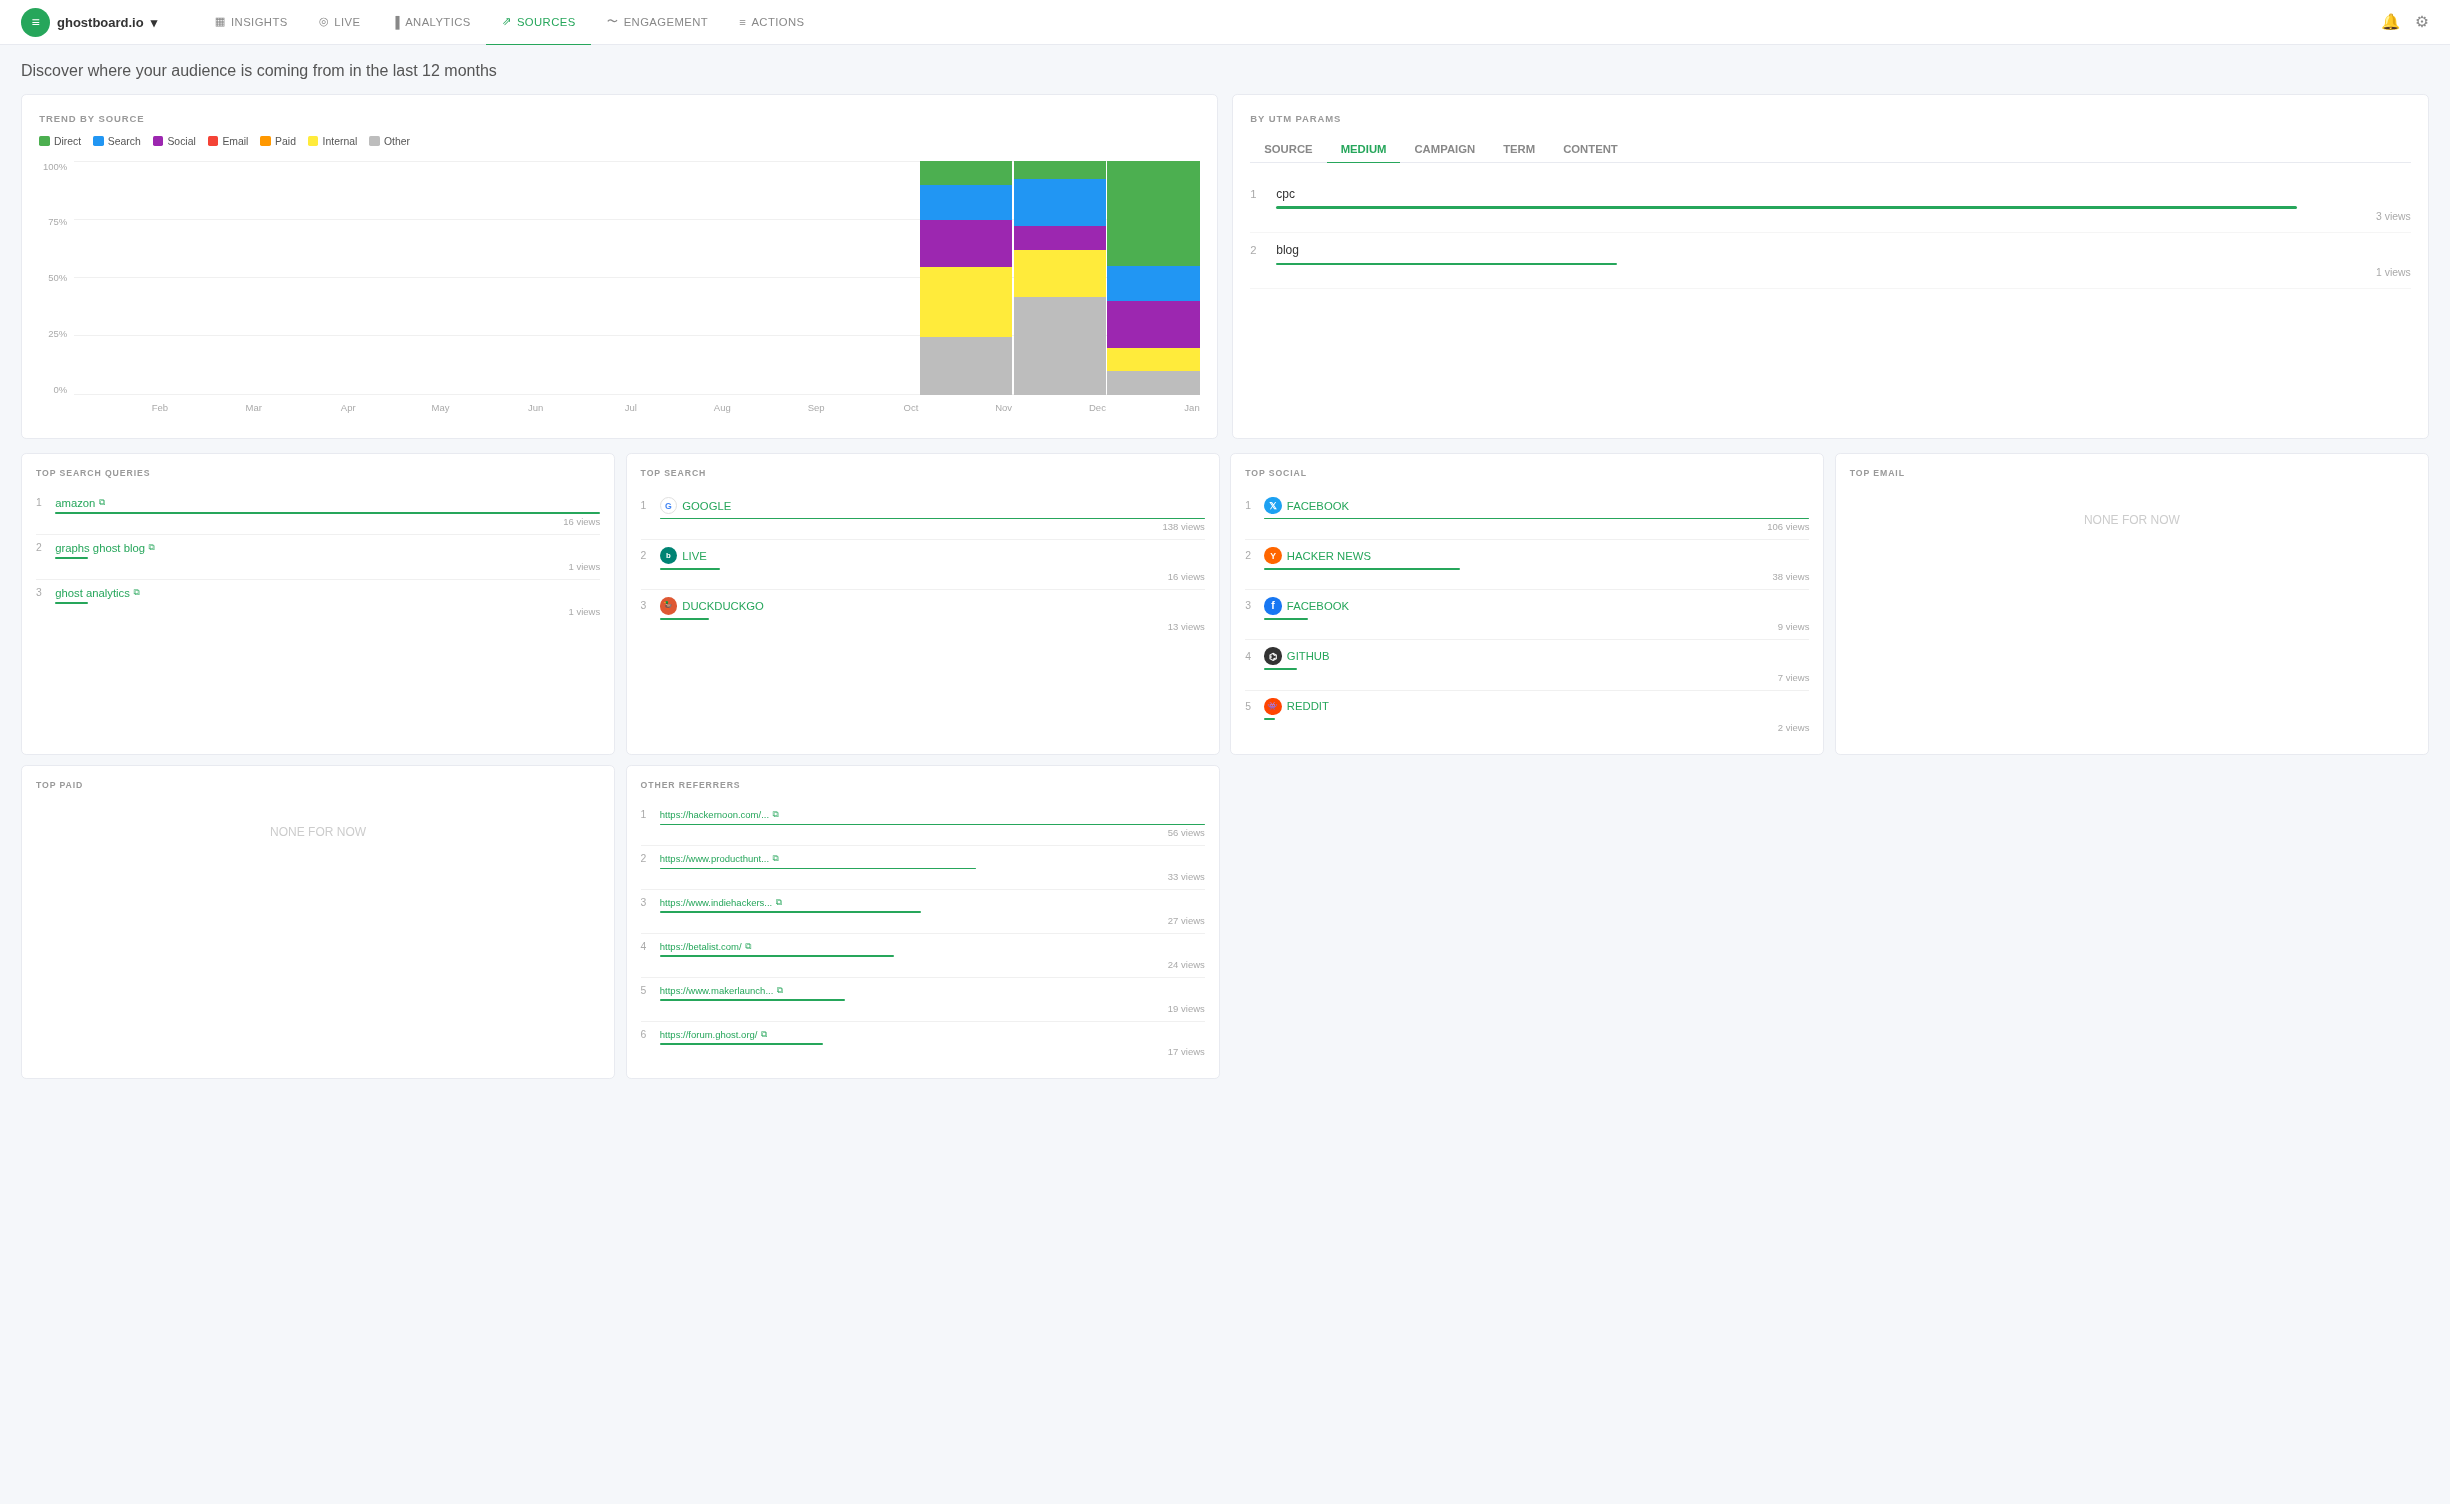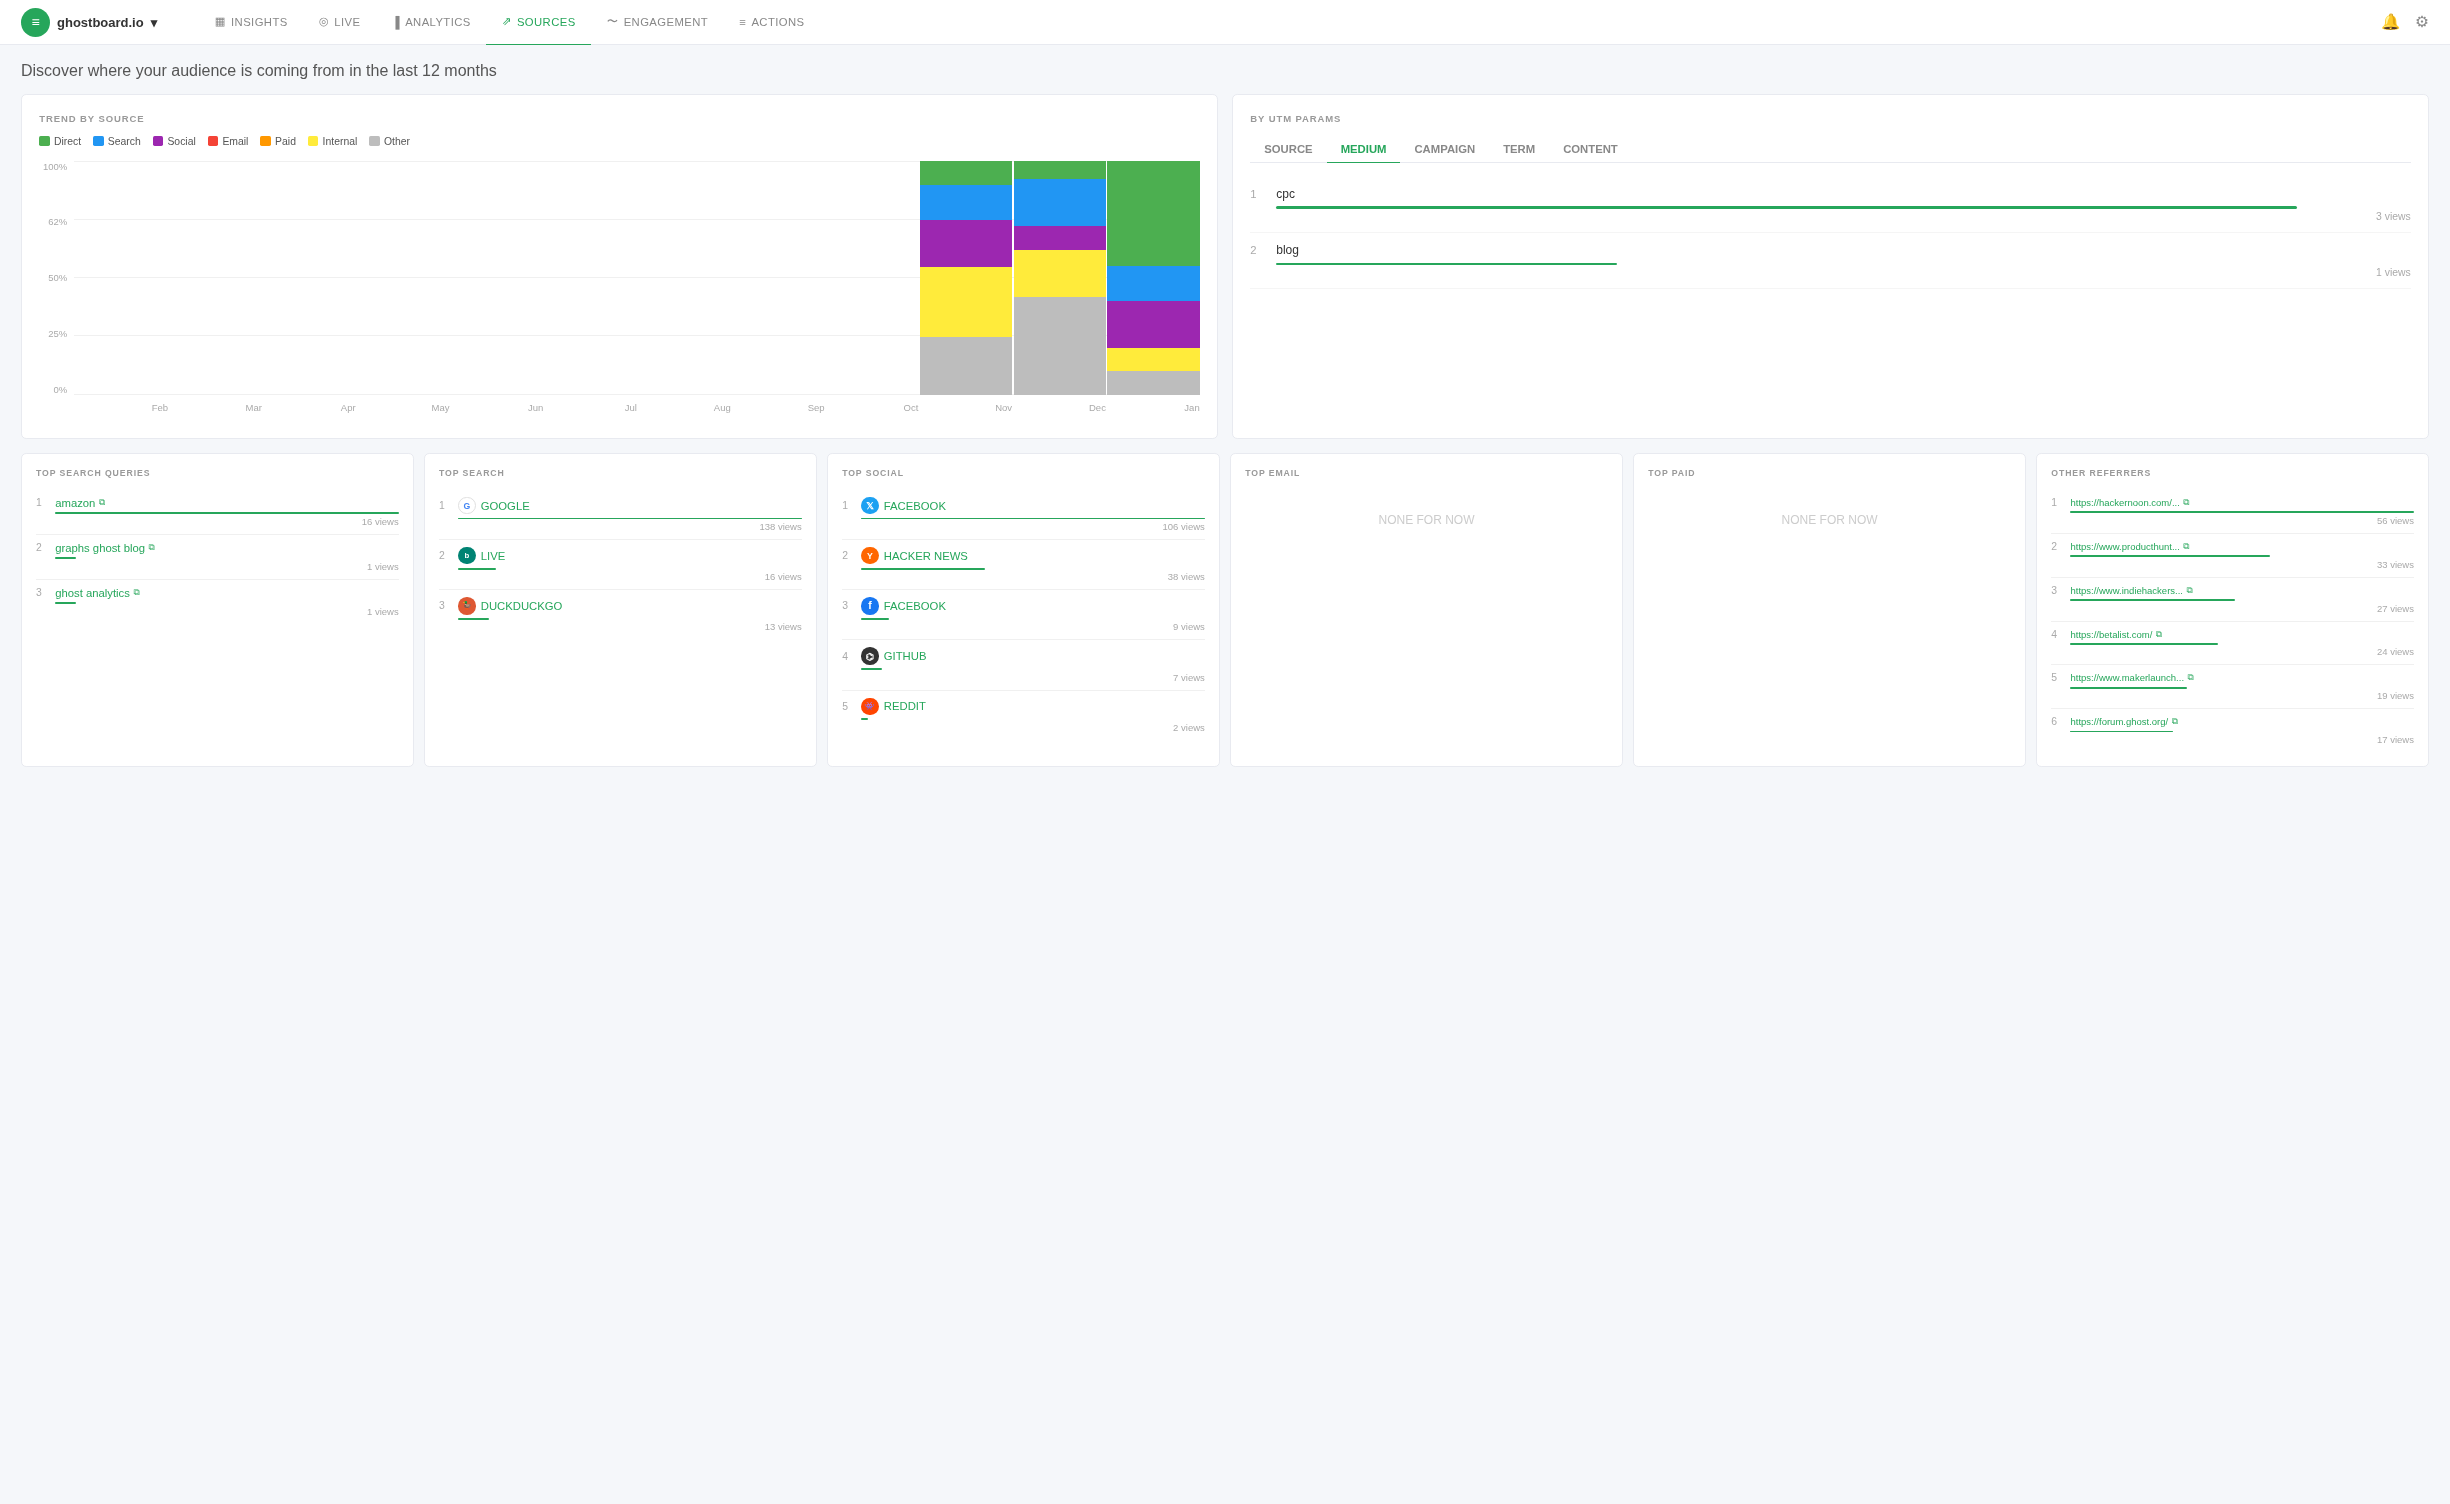--- a/index.html
+++ b/index.html
@@ -49,21 +49,21 @@
     .utm-tab.active { color: #26a65b; border-bottom: 1.7px solid #26a65b; }
     .utm-row { padding: 10.4px 0; border-bottom: 0.9px solid #f5f5f5; }
     .utm-row-header { display: flex; align-items: center; gap: 8.7px; }
     .utm-num { font-size: 11.3px; color: #aaa; width: 17.3px; }
     .utm-label { font-size: 12px; color: #333; flex: 1; }
     .utm-bar-wrap { margin-top: 5.2px; margin-left: 26px; }
     .utm-bar { height: 2.6px; background: #26a65b; border-radius: 1.7px; }
     .utm-views { font-size: 10.4px; color: #aaa; text-align: right; margin-top: 1.7px; }
 
     
-    .bottom-grid { display: grid; grid-template-columns: repeat(6, 1fr); gap: 10.4px; }
+    .bottom-grid { display: grid; grid-template-columns: repeat(4, 1fr); gap: 10.4px; }
     .bottom-card { background: #fff; border-radius: 5.2px; border: 0.9px solid #e8eaf0; padding: 14px; min-height: 190px; }
     .bottom-card-title { font-size: 8.7px; font-weight: 700; color: #999; letter-spacing: 0.9px; text-transform: uppercase; margin-bottom: 12px; }
     .list-item { padding: 7px 0; border-bottom: 0.9px solid #f0f0f0; }
     .list-item:last-child { border-bottom: none; }
     .list-item-header { display: flex; align-items: center; gap: 5.2px; }
     .list-num { font-size: 10.4px; color: #aaa; width: 14px; flex-shrink: 0; }
     .list-label { font-size: 11.3px; color: #26a65b; flex: 1; font-weight: 500; display: flex; align-items: flex-start; gap: 3.5px; }
     .list-views { font-size: 9.5px; color: #aaa; text-align: right; margin-top: 1.7px; }
     .item-bar { height: 1.7px; background: #26a65b; border-radius: 0.9px; margin-top: 3.5px; }
     .none-msg { font-size: 12px; color: #ccc; text-align: center; margin-top: 35px; font-weight: 500; }
@@ -159,21 +159,21 @@
       <div class="chart-area">
         <div class="chart-gridlines">
           <div class="gridline"></div>
           <div class="gridline"></div>
           <div class="gridline"></div>
           <div class="gridline"></div>
           <div class="gridline"></div>
         </div>
         <div class="chart-y-labels" id="y-labels">
             <div class="y-label">100%</div>
-            <div class="y-label">62%</div>
+            <div class="y-label">75%</div>
             <div class="y-label">50%</div>
             <div class="y-label">25%</div>
             <div class="y-label">0%</div>
           </div>
         <div class="chart-inner" id="chart-bars">
             <div class="chart-col"></div>
             <div class="chart-col"></div>
             <div class="chart-col"></div>
             <div class="chart-col"></div>
             <div class="chart-col"></div>

